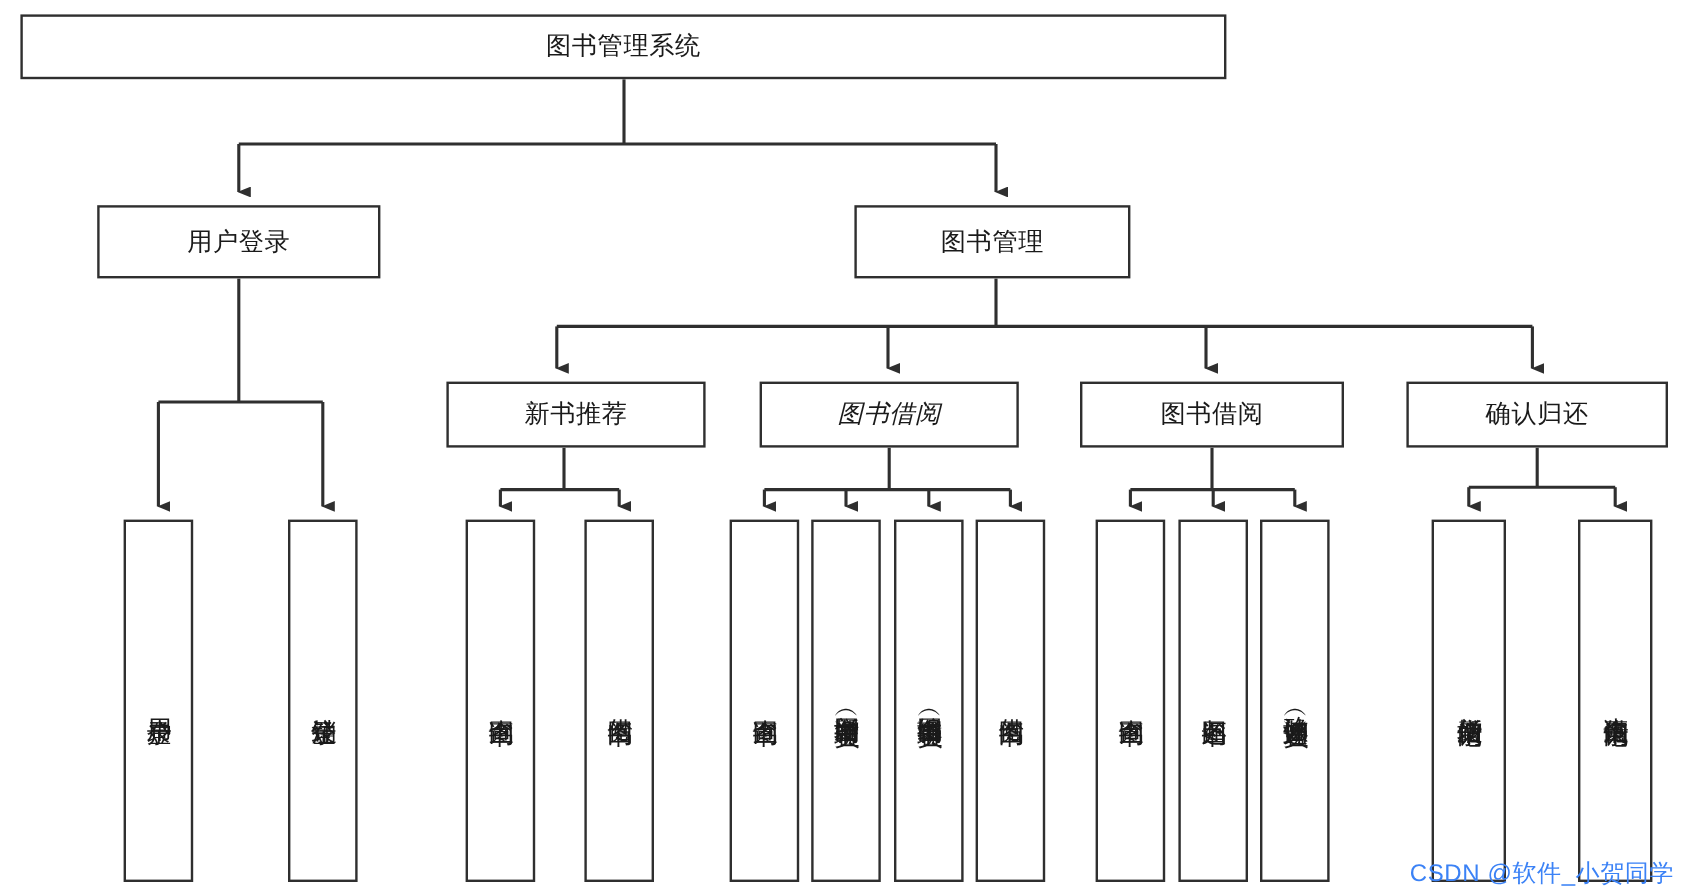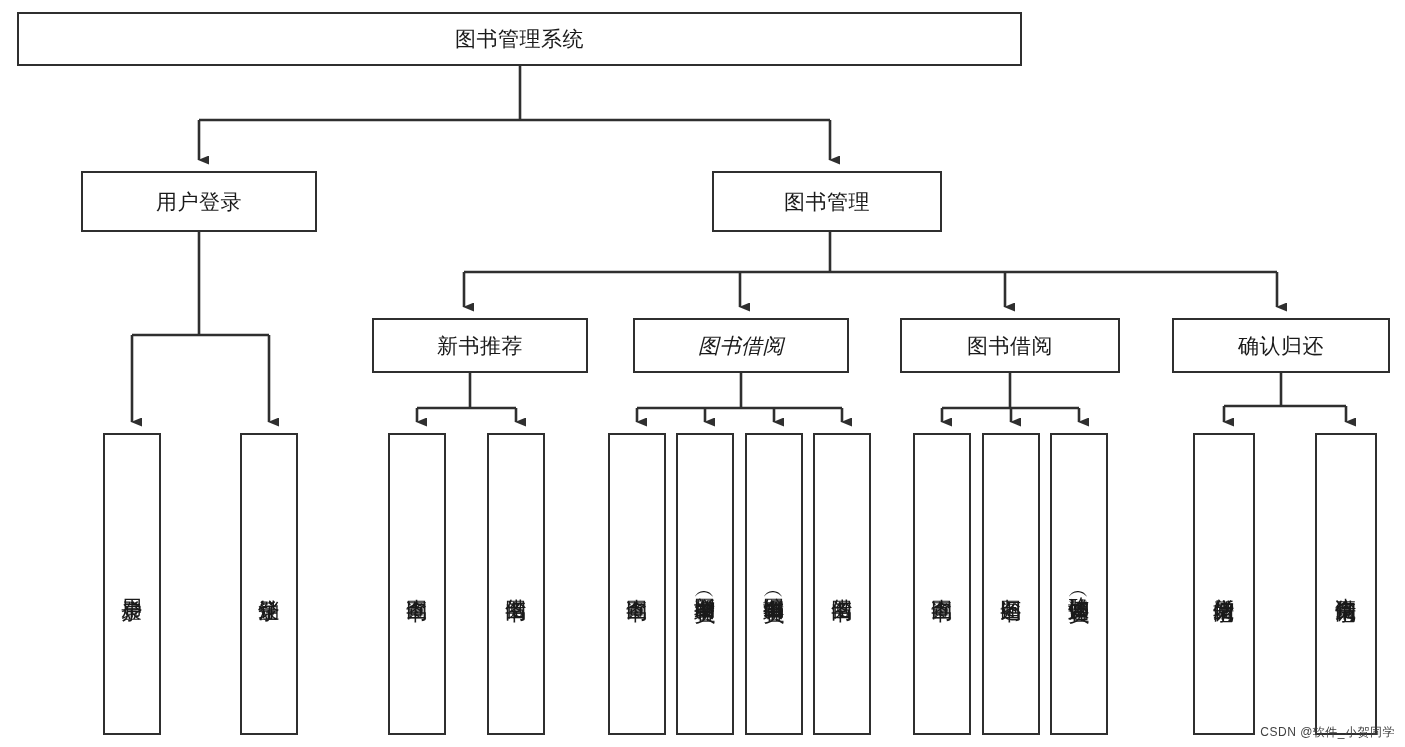--- a/index.html
+++ b/index.html
@@ -54,22 +54,22 @@
     font-size: 21px;
     line-height: 1.22;
     letter-spacing: 1px;
     white-space: nowrap;
     text-align: center;
   }
   #watermark {
     position: absolute;
     right: 10px;
     bottom: 6px;
-    font-size: 12px;
-    color: #404040;
+    font-size: 20px;
+    color: #3b82f6;
     letter-spacing: 0.5px;
     white-space: nowrap;
     pointer-events: none;
   }
 </style>
 </head>
 <body>
 
 <div id="diagram-root">
 

